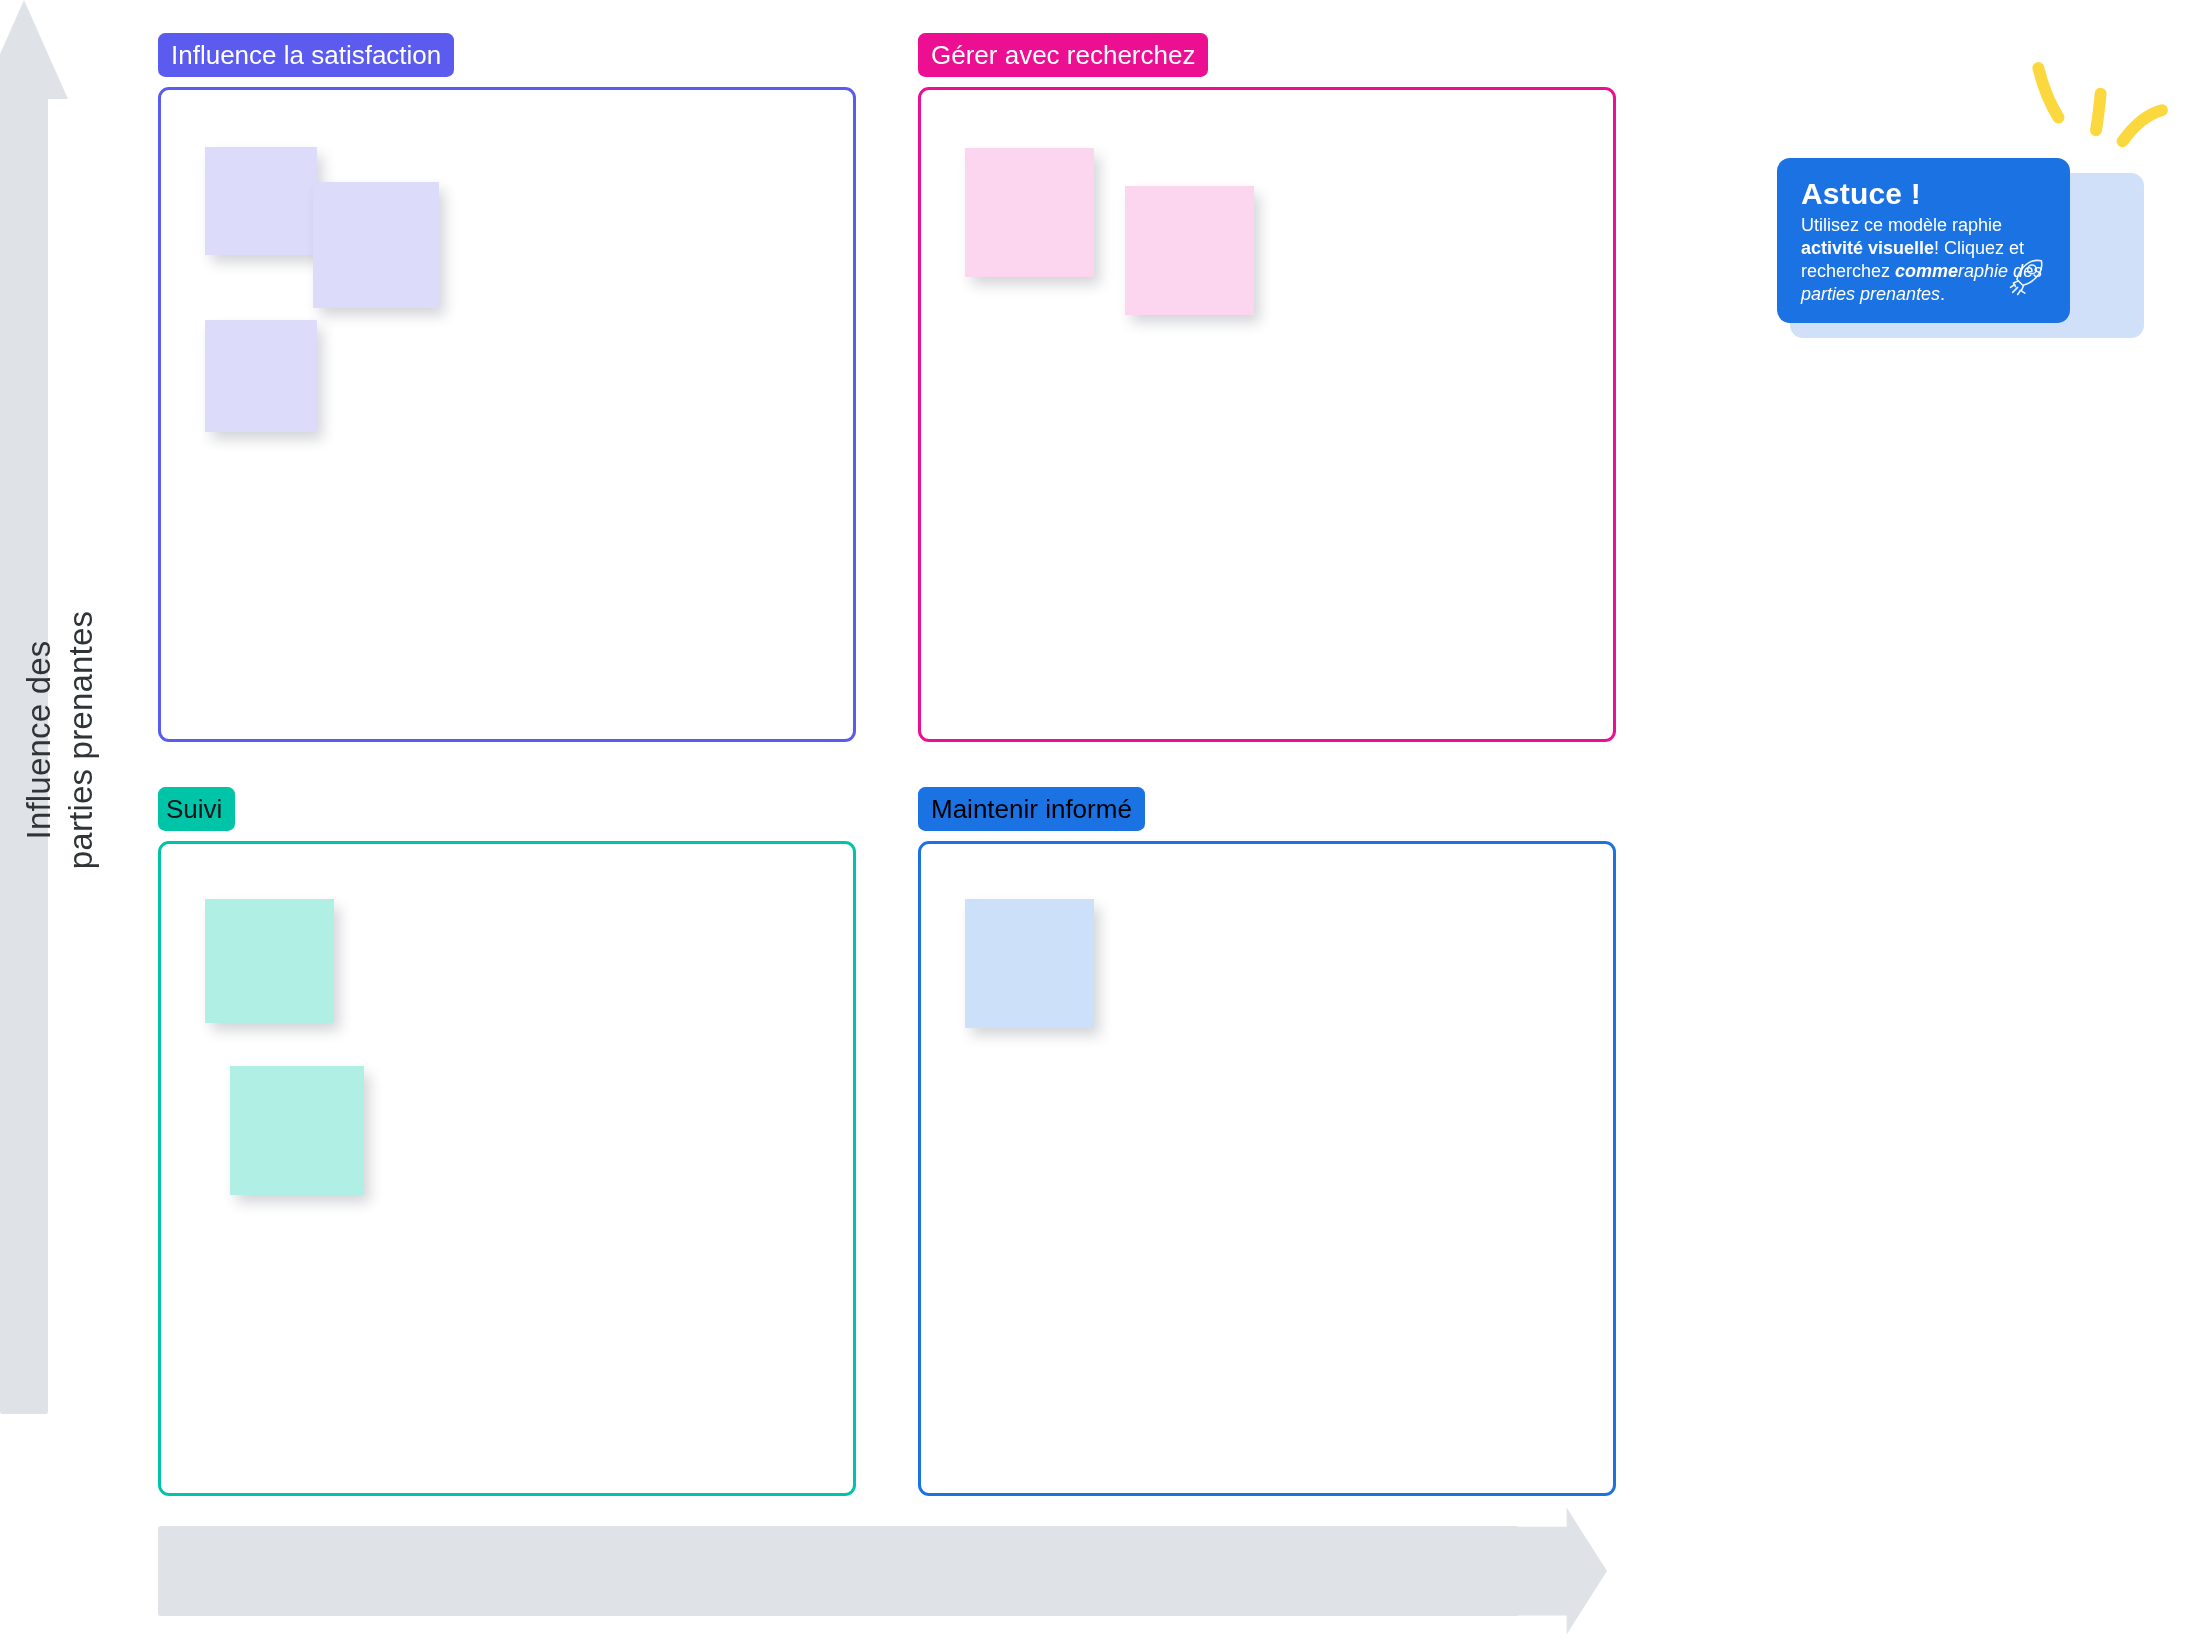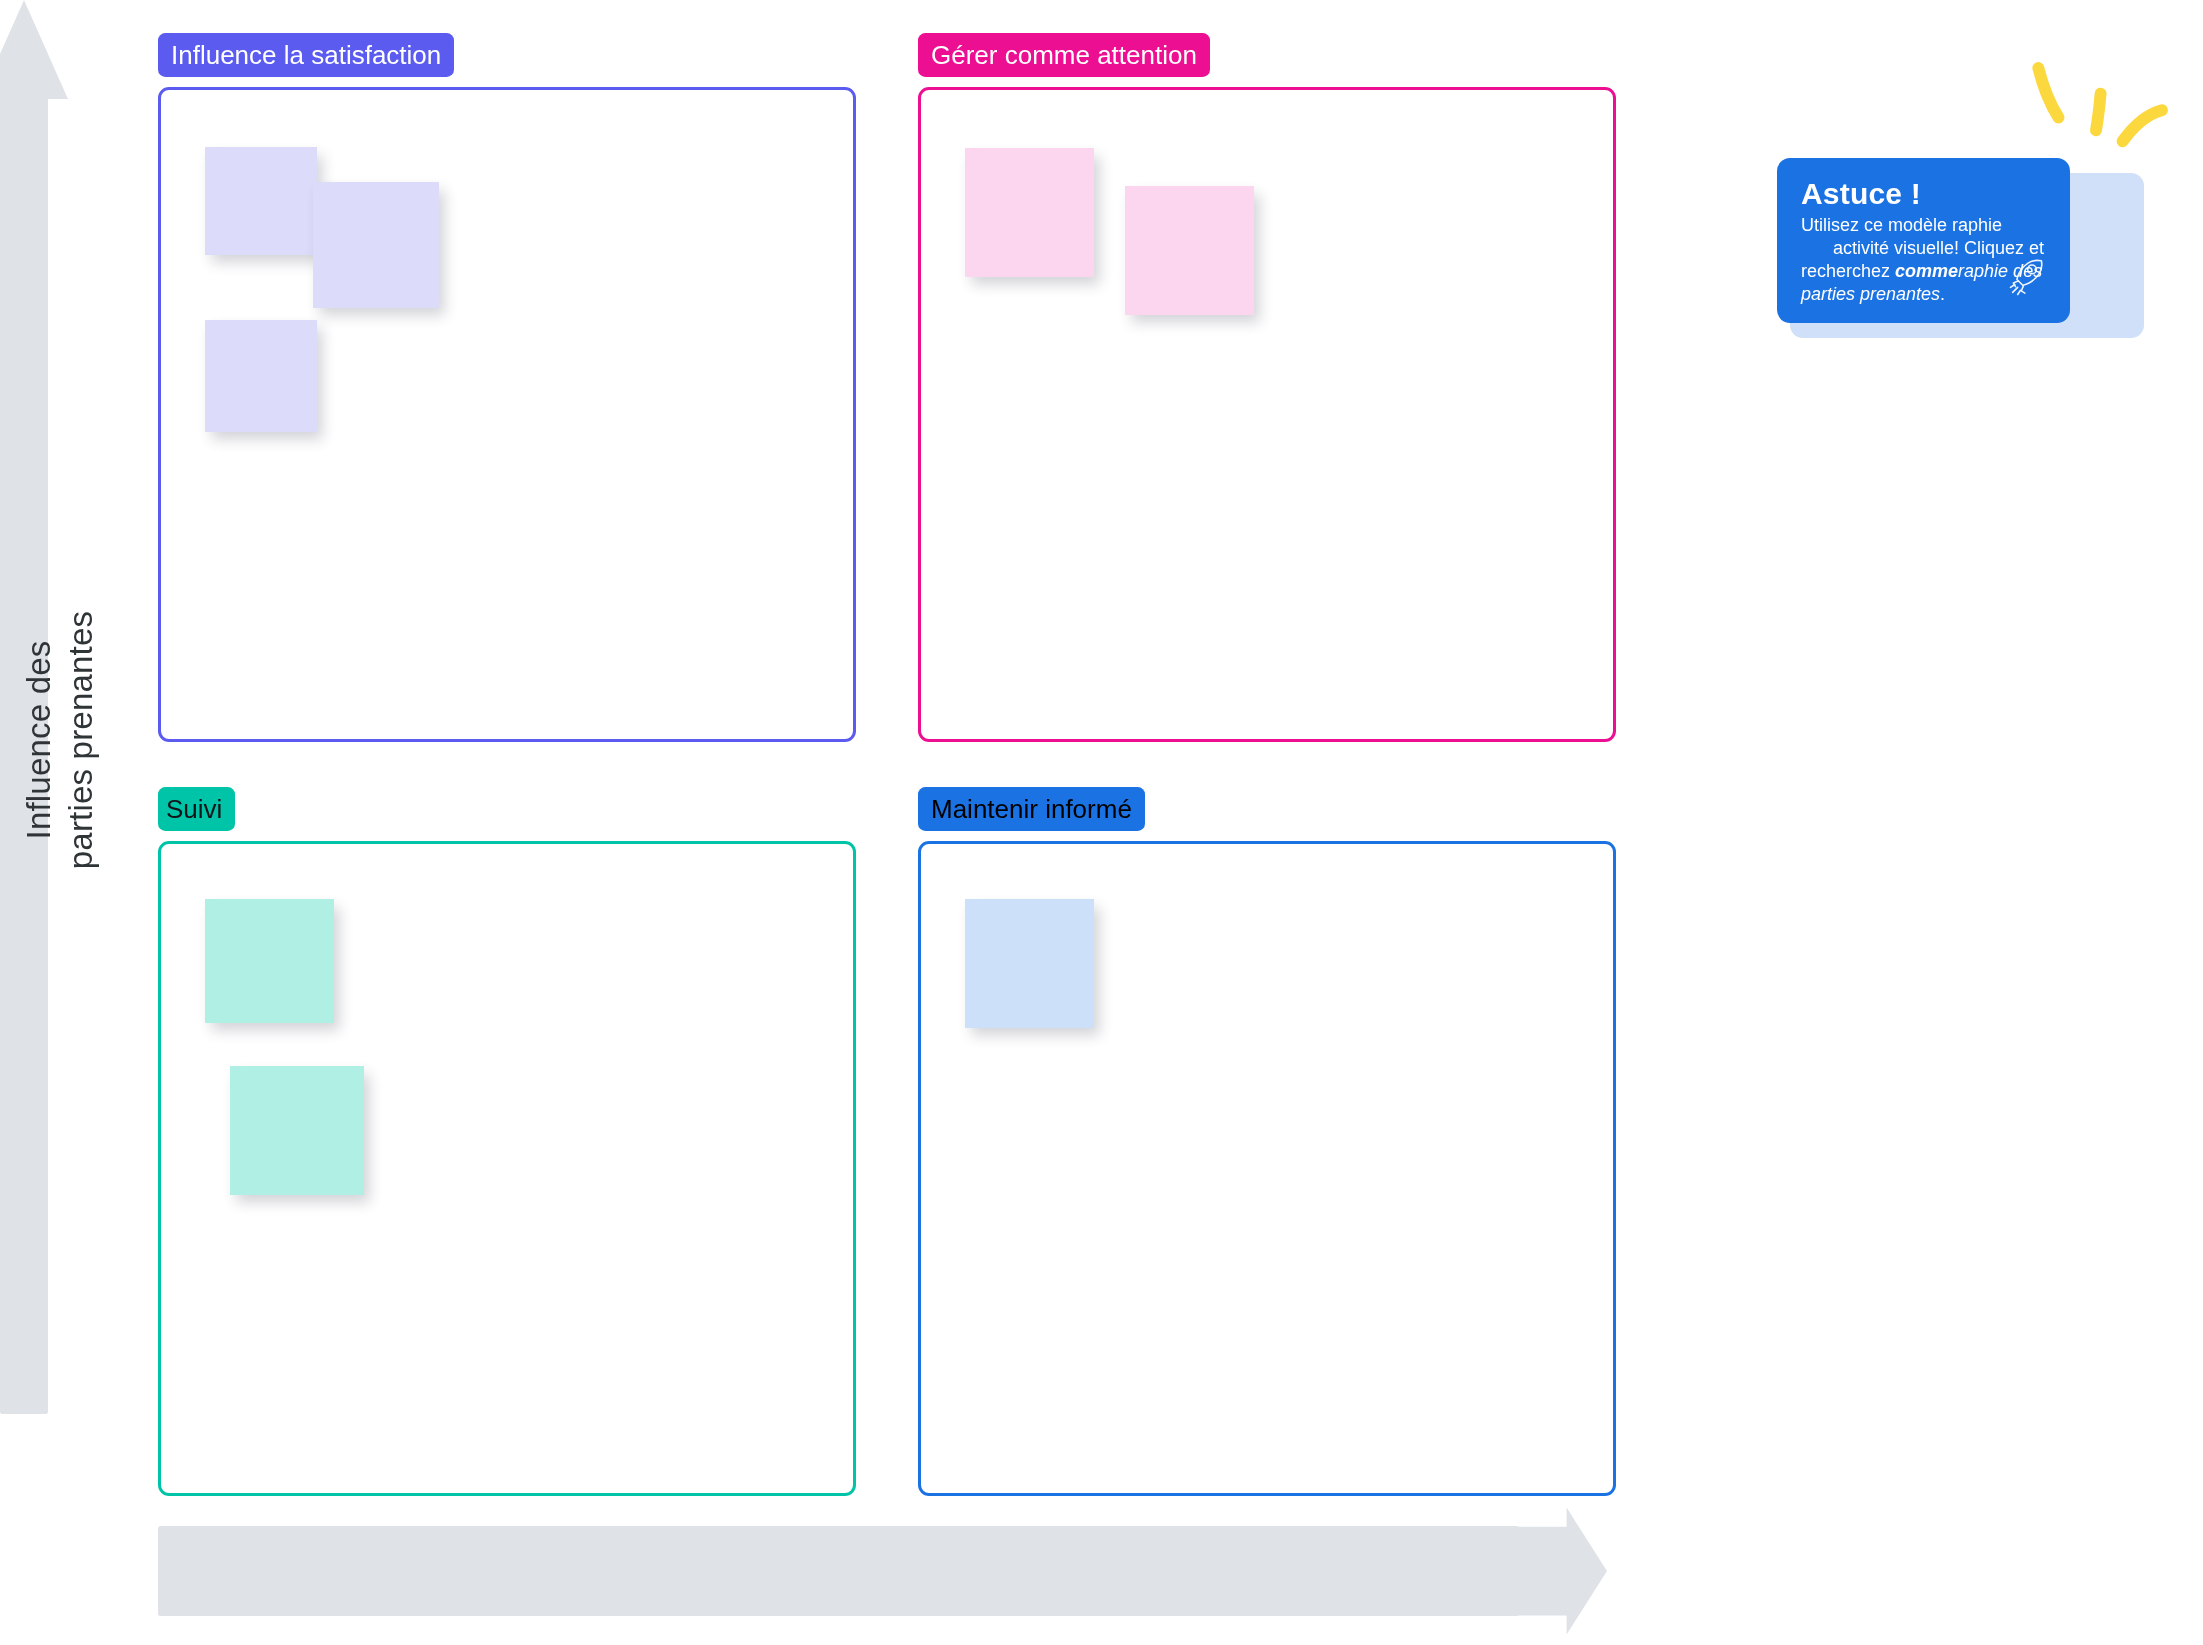--- a/index.html
+++ b/index.html
@@ -177,21 +177,21 @@
     line-height: 1.05;
     margin: 0 0 4.6px 0;
     letter-spacing: 0.2px;
   }
   #tip-body {
     font-size: 18px;
     line-height: 23px;
     max-width: 250px;
     margin: 0;
   }
-  #tip-body b { font-weight: normal; margin-left: 32px; }
+  #tip-body b { font-weight: bold; }
   #tip-body i { font-style: italic; }
   #tip-body .bi { font-weight: bold; font-style: italic; }
   #rocket-icon {
     position: absolute;
     right: 20px;
     bottom: 22px;
     width: 46px;
     height: 46px;
     opacity: 0.92;
   }
@@ -216,21 +216,21 @@
   </div>
   <div id="y-axis-label">Influence des
 parties prenantes</div>
 
   <div id="x-axis-arrow">
     <div class="shaft"></div>
     <div class="head"></div>
   </div>
 
   <div class="quad-label" id="label-tl">Influence la satisfaction</div>
-  <div class="quad-label" id="label-tr">Gérer comme attention</div>
+  <div class="quad-label" id="label-tr">Gérer avec recherchez</div>
   <div class="quad-label" id="label-bl">Suivi</div>
   <div class="quad-label" id="label-br">Maintenir informé</div>
 
   <div class="quadrant" id="quad-tl">
       <div class="note purple" style="left: 44px; top: 57px; width: 112px; height: 108px;"></div>
       <div class="note purple" style="left: 152px; top: 92px; width: 126px; height: 126px;"></div>
       <div class="note purple" style="left: 44px; top: 230px; width: 112px; height: 112px;"></div>
     </div>
   <div class="quadrant" id="quad-tr">
       <div class="note pink" style="left: 44px; top: 58px; width: 129px; height: 129px;"></div>

